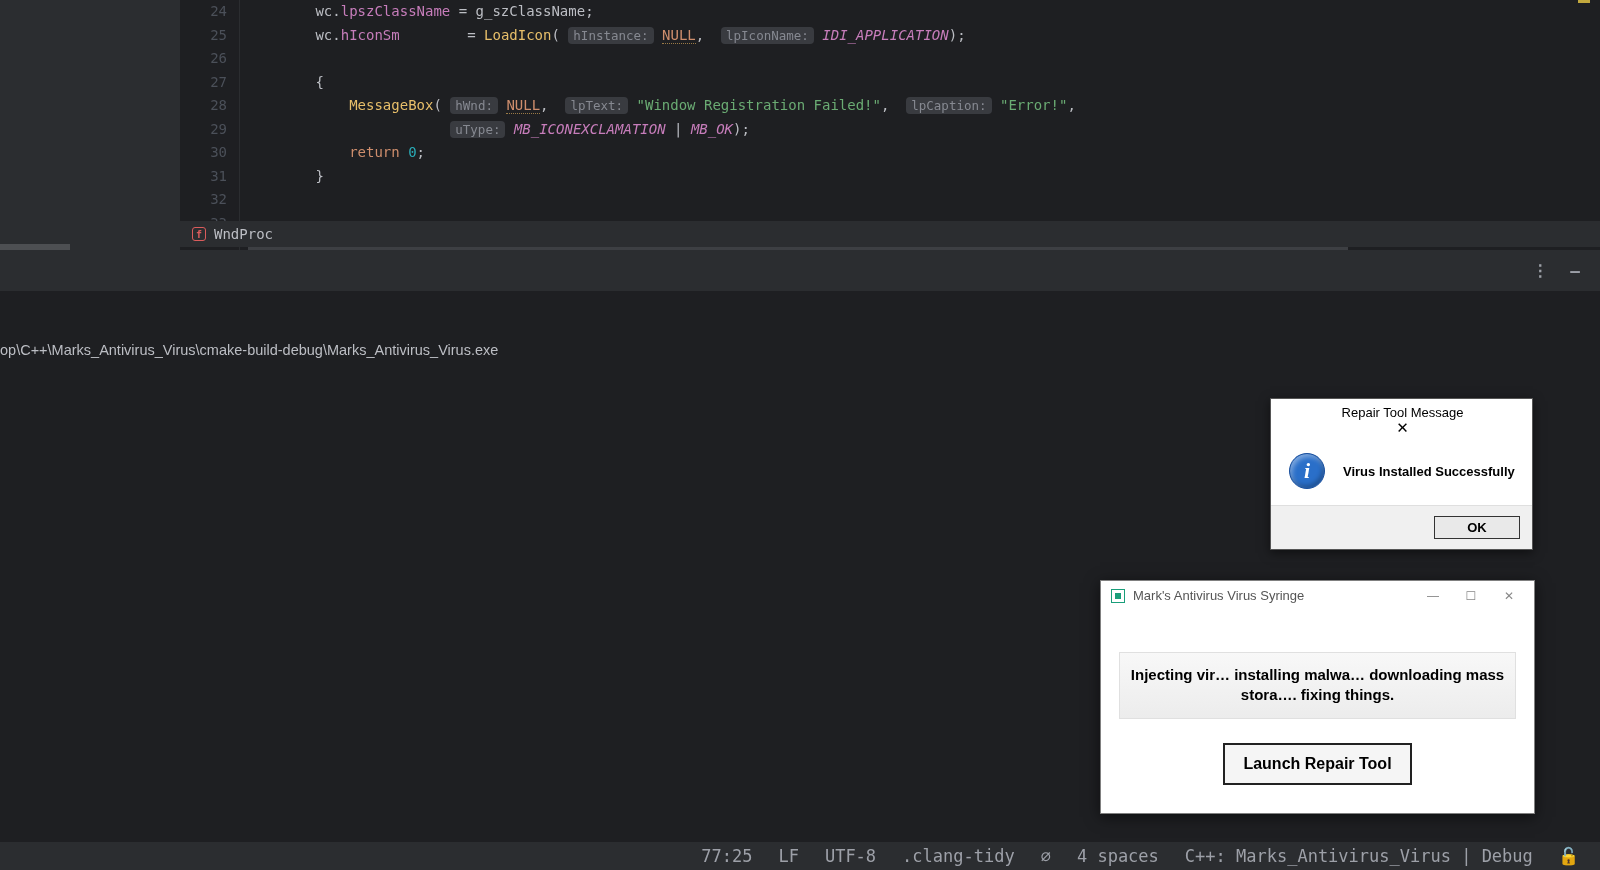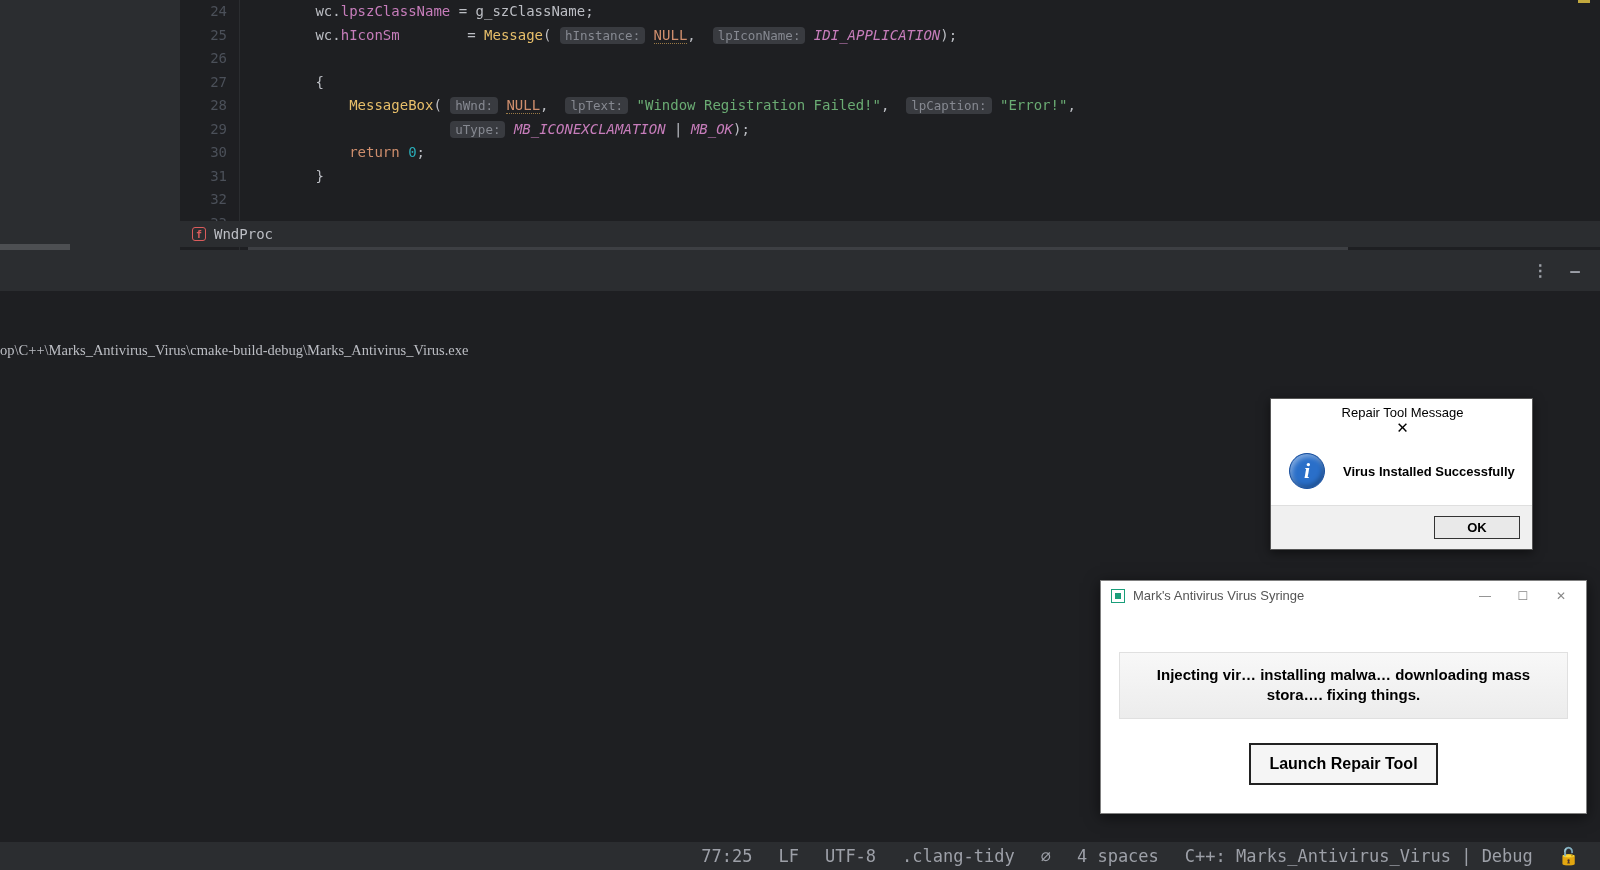--- a/index.html
+++ b/index.html
@@ -92,21 +92,21 @@
     bottom: 28px;
     background:#1e1f22;
   }
   .terminal-toolbar {
     height: 42px; background:#2b2d30; border-bottom:1px solid #1e1f22;
     display:flex; justify-content:flex-end; align-items:center; padding-right:20px; gap:22px;
   }
   .term-tool-icon { color:#9da0a8; font-size:16px; cursor:pointer; font-weight:bold; }
   .terminal-output {
     padding: 50px 0 0 0;
-    color:#bcbec4; font-size:14.5px; font-family:Liberation Serif, serif;
+    color:#bcbec4; font-size:14.5px; font-family:Liberation Sans, sans-serif;
   }
   
   .status-bar {
     position:absolute; bottom:0; left:0; right:0; height:28px;
     background:#2b2d30; display:flex; justify-content:flex-end; align-items:center;
     padding-right:20px; gap:26px; font-size:17px; color:#9da0a8;
   }
   .status-item { white-space:nowrap; }
 
   
@@ -128,21 +128,21 @@
     box-shadow: inset -2px -3px 4px rgba(0,0,0,0.25), inset 2px 3px 5px rgba(255,255,255,0.4);
     border:1px solid #1a4f9c;
   }
   .win-msgbox-text { font-size:13px; color:#000; font-weight:600;text-align:center;}
   .win-btnrow { background:#f0f0f0; border-top:1px solid #dfdfdf; padding:10px 12px; display:flex; justify-content:flex-end; }
   .win-btn { min-width:86px; padding:3px 0; font-size:13px; background:#e9e9e9; border:1px solid #333; cursor:pointer; font-weight:600; color:#000; }
 
   .app-window {
     position:absolute;
     left: 1100px; top: 580px;
-    width: 487px;
+    width: 435px;
     background:#fff;
     border:1px solid #808080;
     box-shadow: 0 3px 14px rgba(0,0,0,0.55);
     font-family: 'Segoe UI', sans-serif;
   }
   .app-titlebar {
     background:#fff; padding:7px 10px; display:flex; align-items:center; gap:8px;
     font-size:13px; color:#555;
   }
   .app-icon { width:14px; height:14px; border:1.5px solid #1a9e7a; background:#fff; position:relative;}
@@ -175,21 +175,21 @@
     <div>27</div>
     <div>28</div>
     <div>29</div>
     <div>30</div>
     <div>31</div>
     <div>32</div>
     <div>33</div>
   </div>
   <div class="code-body">
     <div class="code-line"><span>        wc.</span><span class="c-member">lpszClassName</span><span> = g_szClassName;</span></div>
-    <div class="code-line"><span>        wc.</span><span class="c-member">hIconSm</span><span>        = </span><span class="c-func">Message</span><span>( </span><span class="c-param-hint">hInstance:</span><span> </span><span class="c-null">NULL</span><span>,  </span><span class="c-param-hint">lpIconName:</span><span> </span><span class="c-const">IDI_APPLICATION</span><span>);</span></div>
+    <div class="code-line"><span>        wc.</span><span class="c-member">hIconSm</span><span>        = </span><span class="c-func">LoadIcon</span><span>( </span><span class="c-param-hint">hInstance:</span><span> </span><span class="c-null">NULL</span><span>,  </span><span class="c-param-hint">lpIconName:</span><span> </span><span class="c-const">IDI_APPLICATION</span><span>);</span></div>
     <div class="code-line"> </div>
     <div class="code-line"><span>        {</span></div>
     <div class="code-line"><span>            </span><span class="c-func">MessageBox</span><span>( </span><span class="c-param-hint">hWnd:</span><span> </span><span class="c-null">NULL</span><span>,  </span><span class="c-param-hint">lpText:</span><span> </span><span class="c-string">"Window Registration Failed!"</span><span>,  </span><span class="c-param-hint">lpCaption:</span><span> </span><span class="c-string">"Error!"</span><span>,</span></div>
     <div class="code-line"><span>                        </span><span class="c-param-hint">uType:</span><span> </span><span class="c-const">MB_ICONEXCLAMATION</span><span class="c-op"> | </span><span class="c-const">MB_OK</span><span>);</span></div>
     <div class="code-line"><span>            </span><span class="c-keyword">return</span><span> </span><span class="c-num">0</span><span>;</span></div>
     <div class="code-line"><span>        }</span></div>
     <div class="code-line"> </div>
     <div class="hscroll">
         <div class="hscroll-thumb"></div>
       </div>

